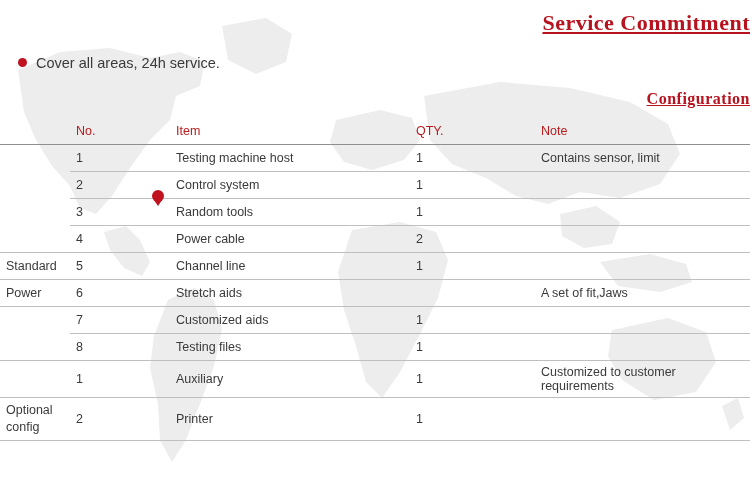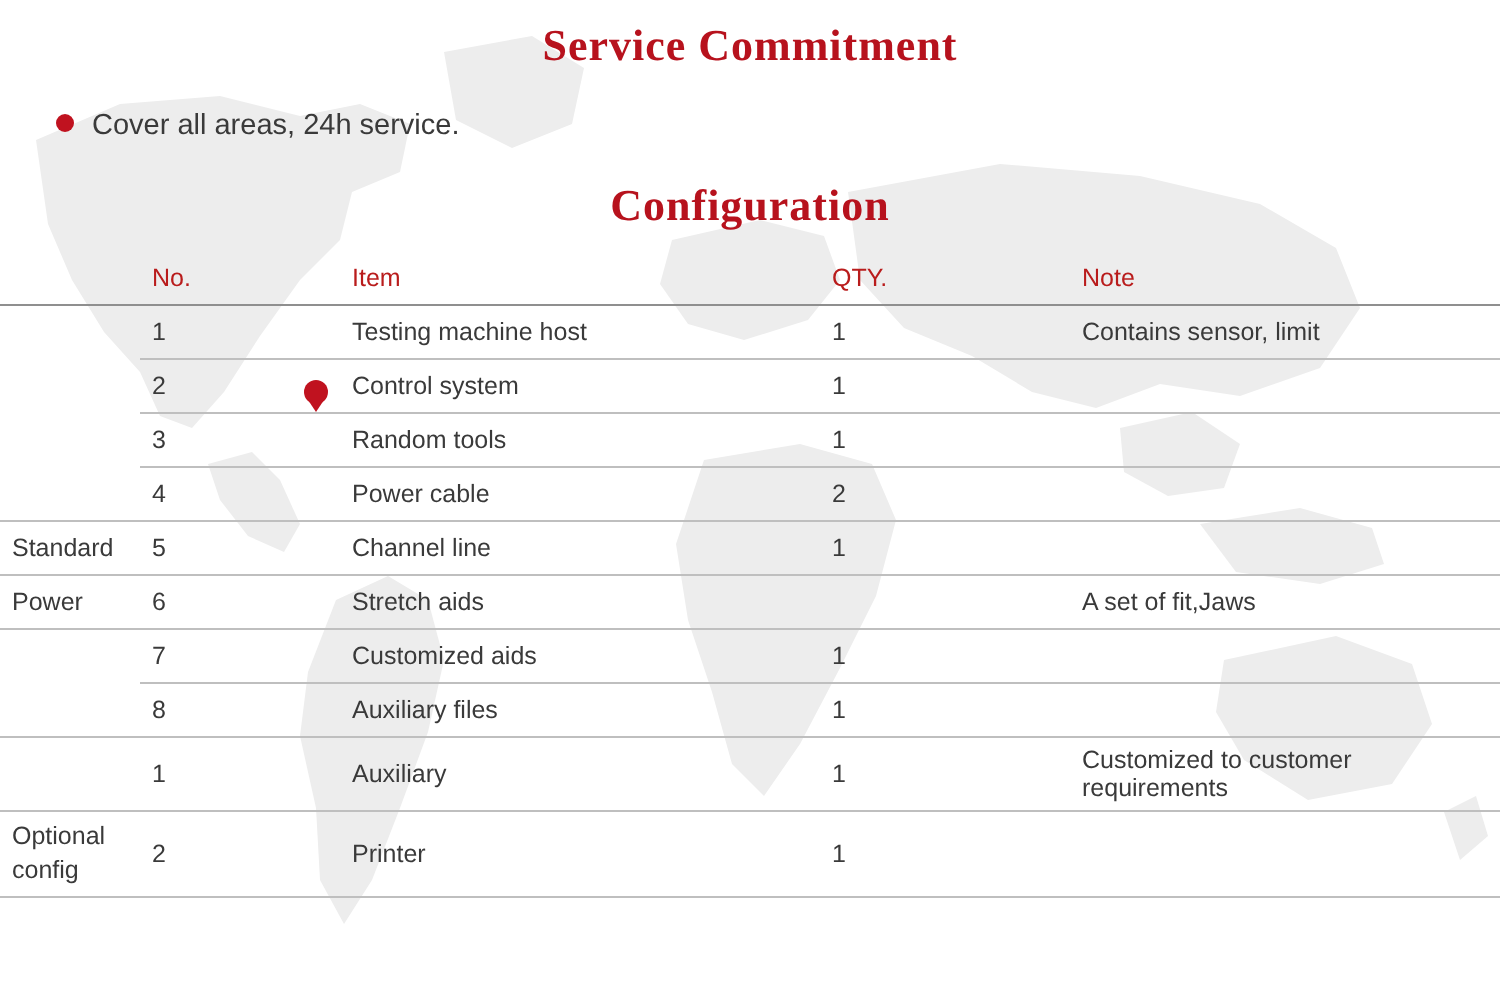--- a/index.html
+++ b/index.html
@@ -31,40 +31,41 @@
 
   #page {
     position: relative;
     z-index: 1;
     width: 750px;
     height: 493px;
     box-sizing: border-box;
   }
 
   .section-title {
-    text-align: center;
+    text-align: right;
     color: #b7121d;
     font-family: "Liberation Serif", serif;
     font-weight: bold;
     letter-spacing: 0.5px;
+    text-decoration: underline;
   }
   #service-title {
     font-size: 22px;
     padding-top: 10px;
     margin: 0 0 14px 0;
   }
   #config-title {
-    font-size: 22px;
+    font-size: 16px;
     margin: 14px 0 10px 0;
   }
 
   #service-list {
     list-style: none;
     margin: 0;
-    padding: 0 18px 0 28px;
+    padding: 0 18px 0 18px;
   }
   #service-list li {
     display: flex;
     align-items: baseline;
     font-size: 14.5px;
     color: #3a3a3a;
     padding: 5px 0;
   }
   .bullet-dot {
     width: 9px;
@@ -251,21 +252,21 @@
       </tr>
       <tr>
         <td class="group-cell group-blank" rowspan="2"></td>
         <td class="no-cell">7</td>
         <td>Customized aids</td>
         <td class="qty-cell">1</td>
         <td></td>
       </tr>
       <tr>
         <td class="no-cell">8</td>
-        <td>Auxiliary files</td>
+        <td>Testing files</td>
         <td class="qty-cell">1</td>
         <td></td>
       </tr>
 
       <tr>
         <td class="group-cell group-blank"></td>
         <td class="no-cell">1</td>
         <td>Auxiliary</td>
         <td class="qty-cell">1</td>
         <td>Customized to customer requirements</td>

